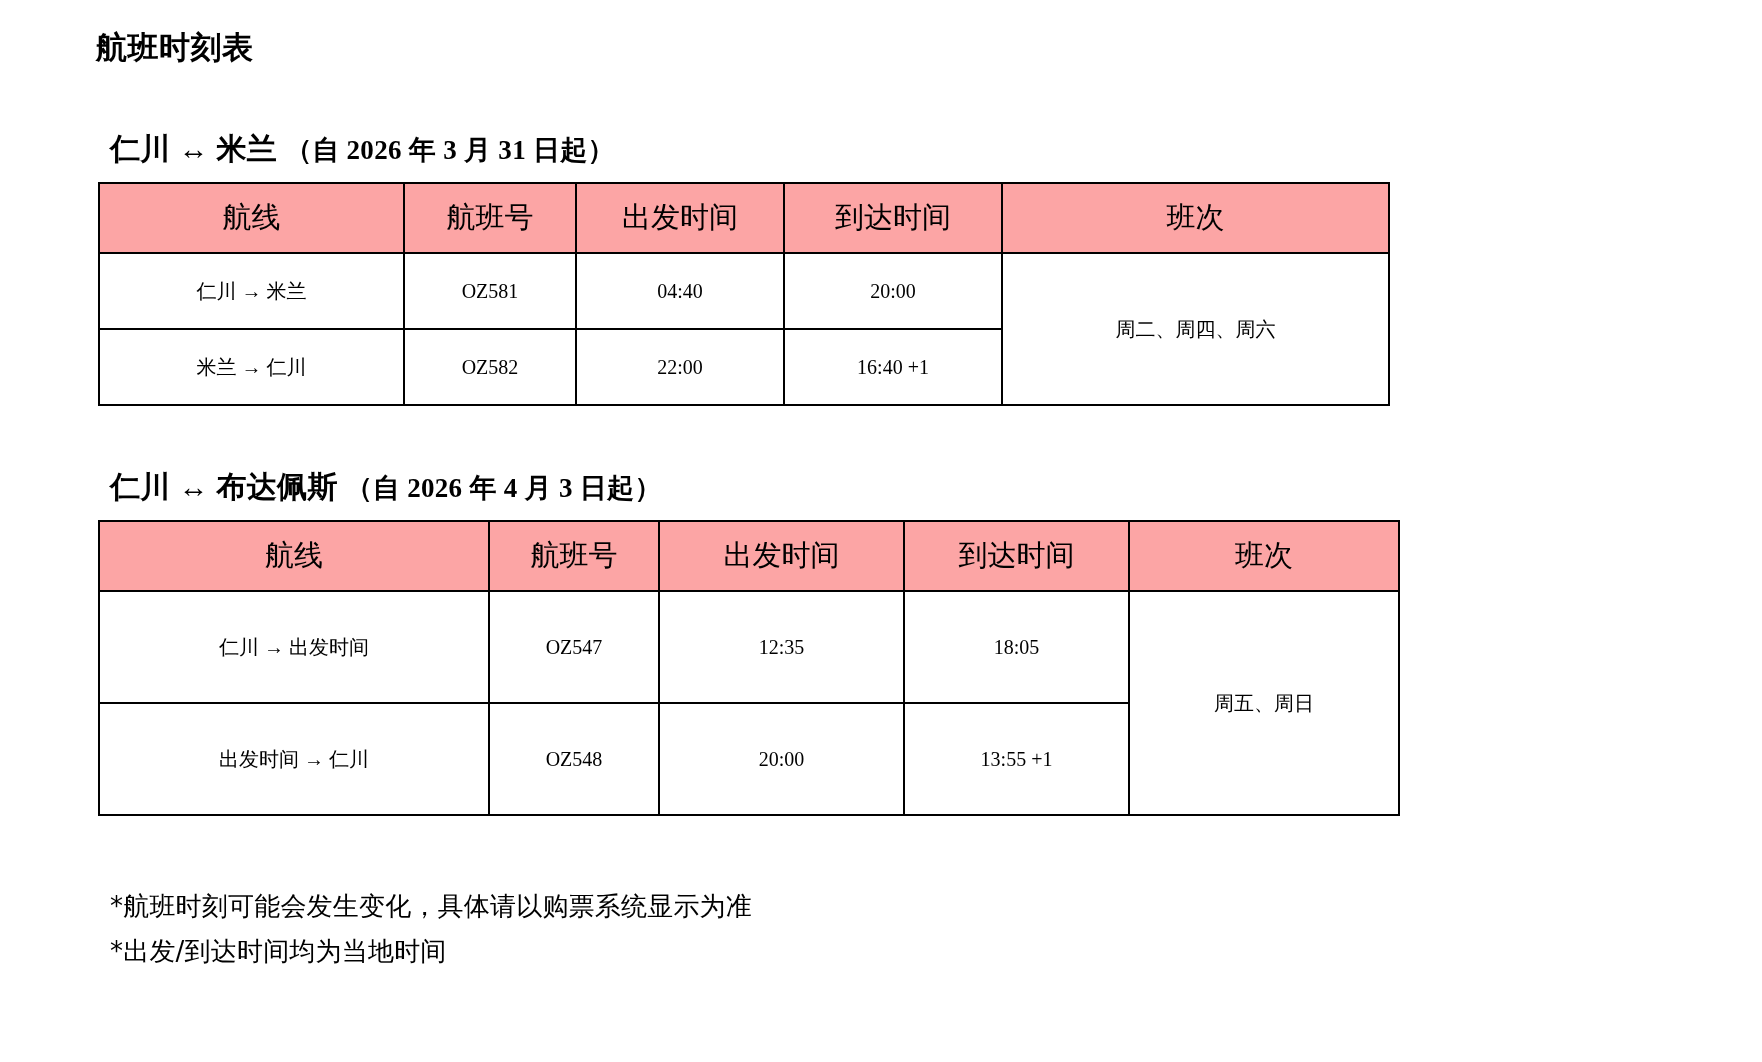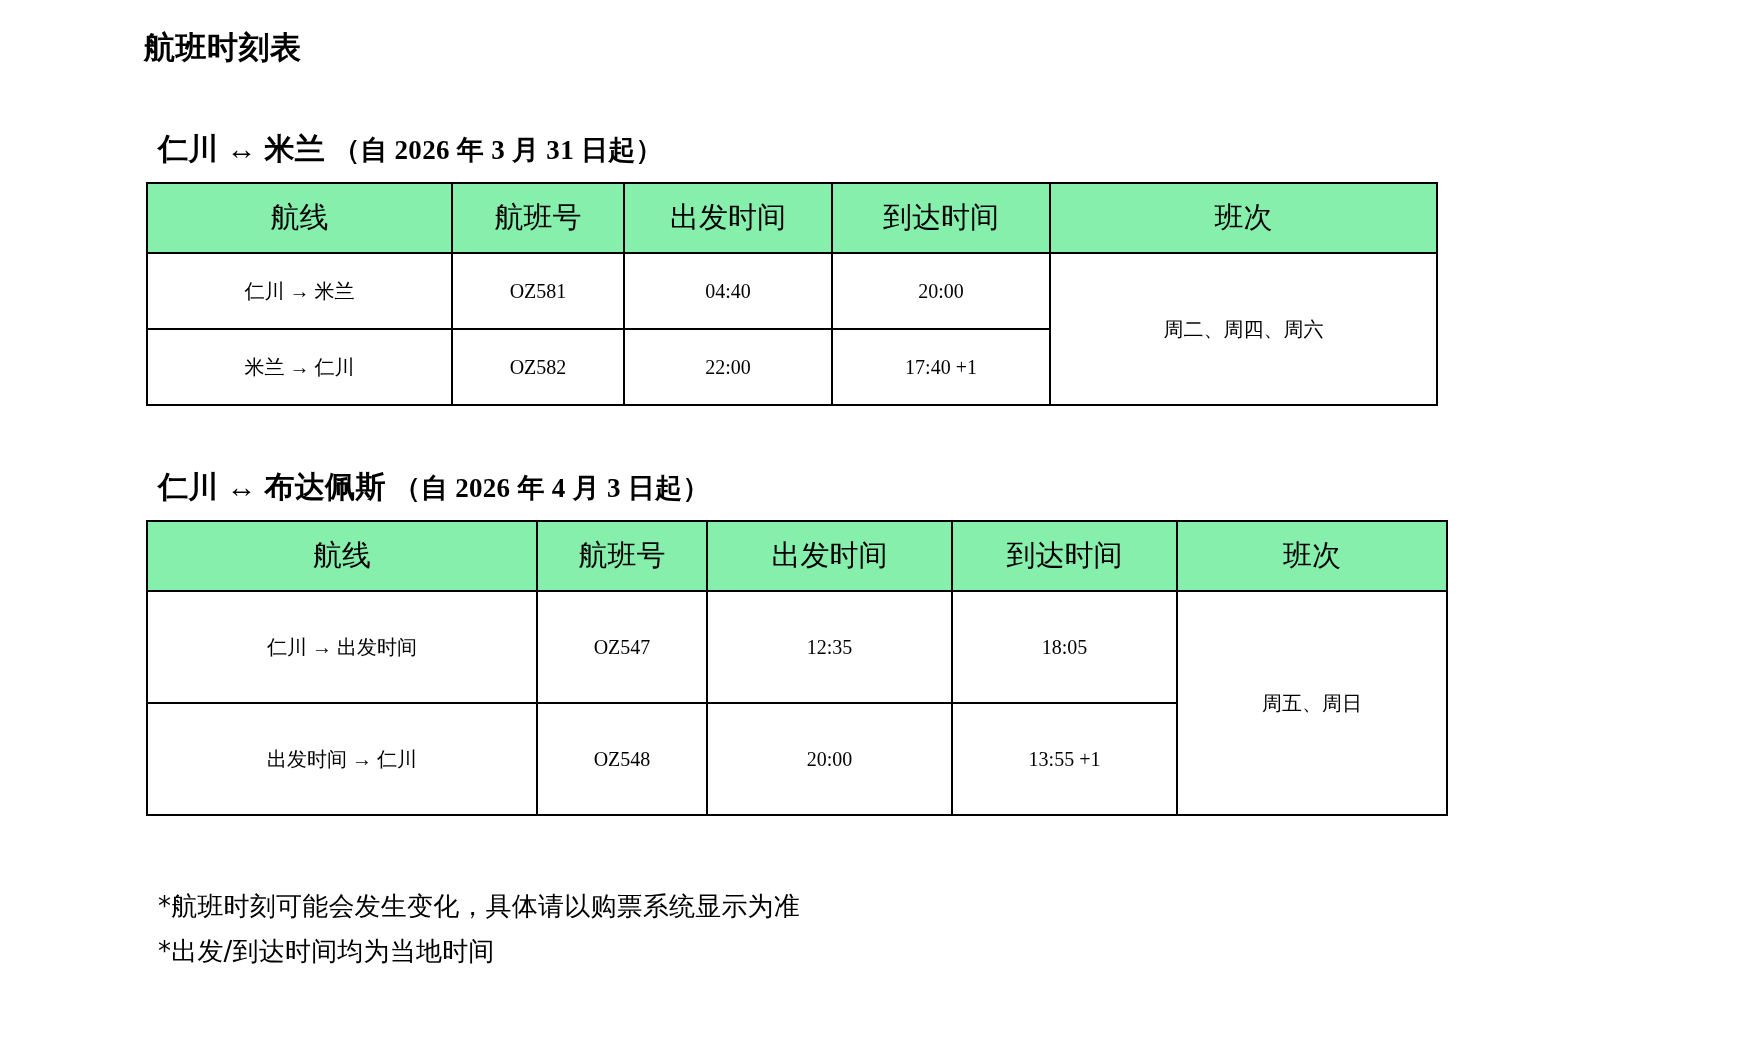--- a/index.html
+++ b/index.html
@@ -11,21 +11,20 @@
     width: 1762px;
     height: 1062px;
     font-family: "Liberation Serif", "DejaVu Serif", serif;
     color: #000000;
     position: relative;
     overflow: hidden;
   }
   .page {
     padding: 28px 0 0 94px;
     box-sizing: border-box;
-    margin-left: 48px;
   }
   .doc-title {
     font-size: 31px;
     line-height: 1.3;
     margin: 0 0 0 2px;
     letter-spacing: 0.5px;
   }
   .section {
     margin-top: 62px;
   }
@@ -50,21 +49,21 @@
     border: 2px solid #000;
     text-align: center;
     vertical-align: middle;
     font-weight: normal;
     font-size: 20px;
     padding: 10px 6px;
     line-height: 1.3;
     white-space: nowrap;
   }
   table.sched thead th {
-    background: #86efac;
+    background: #fca5a5;
     height: 48px;
     font-size: 29px;
   }
   table.sched tbody td {
     height: 54px;
   }
   
   #table-incheon-milan { width: 1290px; }
   #table-incheon-milan col.c-route  { width: 305px; }
   #table-incheon-milan col.c-flight { width: 172px; }
@@ -126,21 +125,21 @@
           <td class="route-cell">仁川 → 米兰</td>
           <td>OZ581</td>
           <td>04:40</td>
           <td>20:00</td>
           <td rowspan="2">周二、周四、周六</td>
         </tr>
         <tr>
           <td class="route-cell">米兰 → 仁川</td>
           <td>OZ582</td>
           <td>22:00</td>
-          <td>17:40 +1</td>
+          <td>16:40 +1</td>
         </tr>
       </tbody>
     </table>
   </div>
 
   <div class="section">
     <div class="section-title">
       <span>仁川 ↔ 布达佩斯</span>
       <span class="note">（自 2026 年 4 月 3 日起）</span>
     </div>

